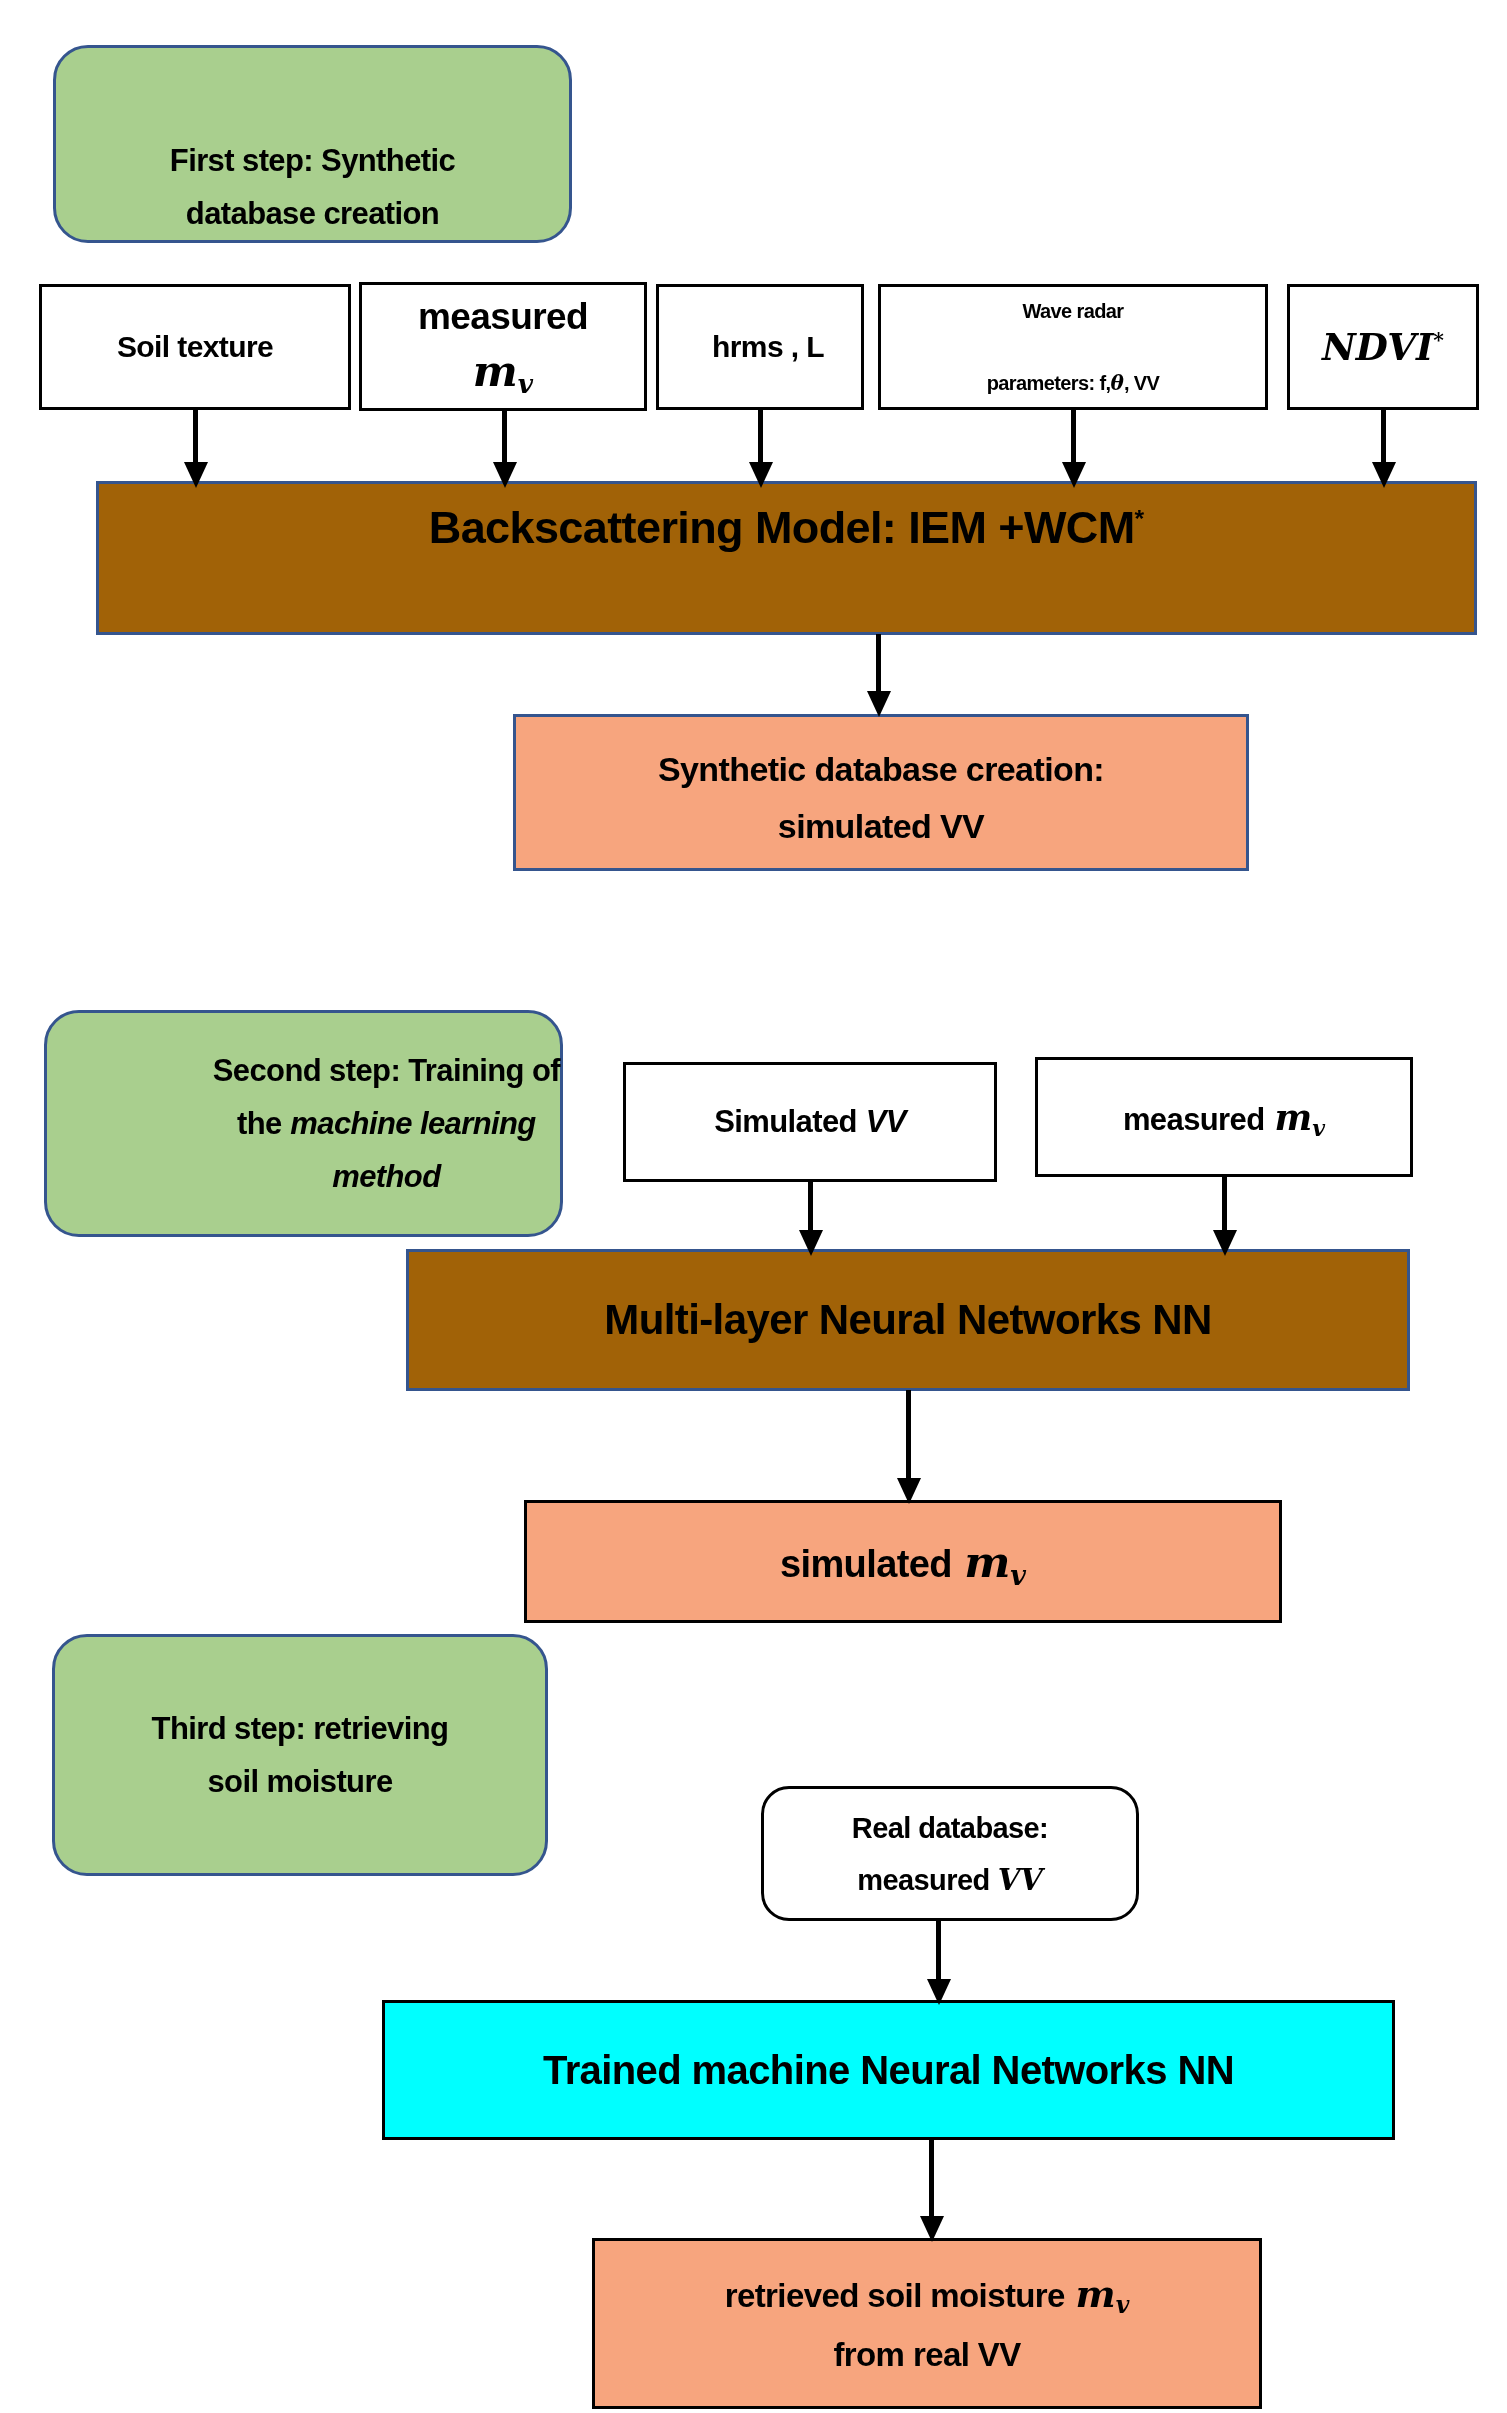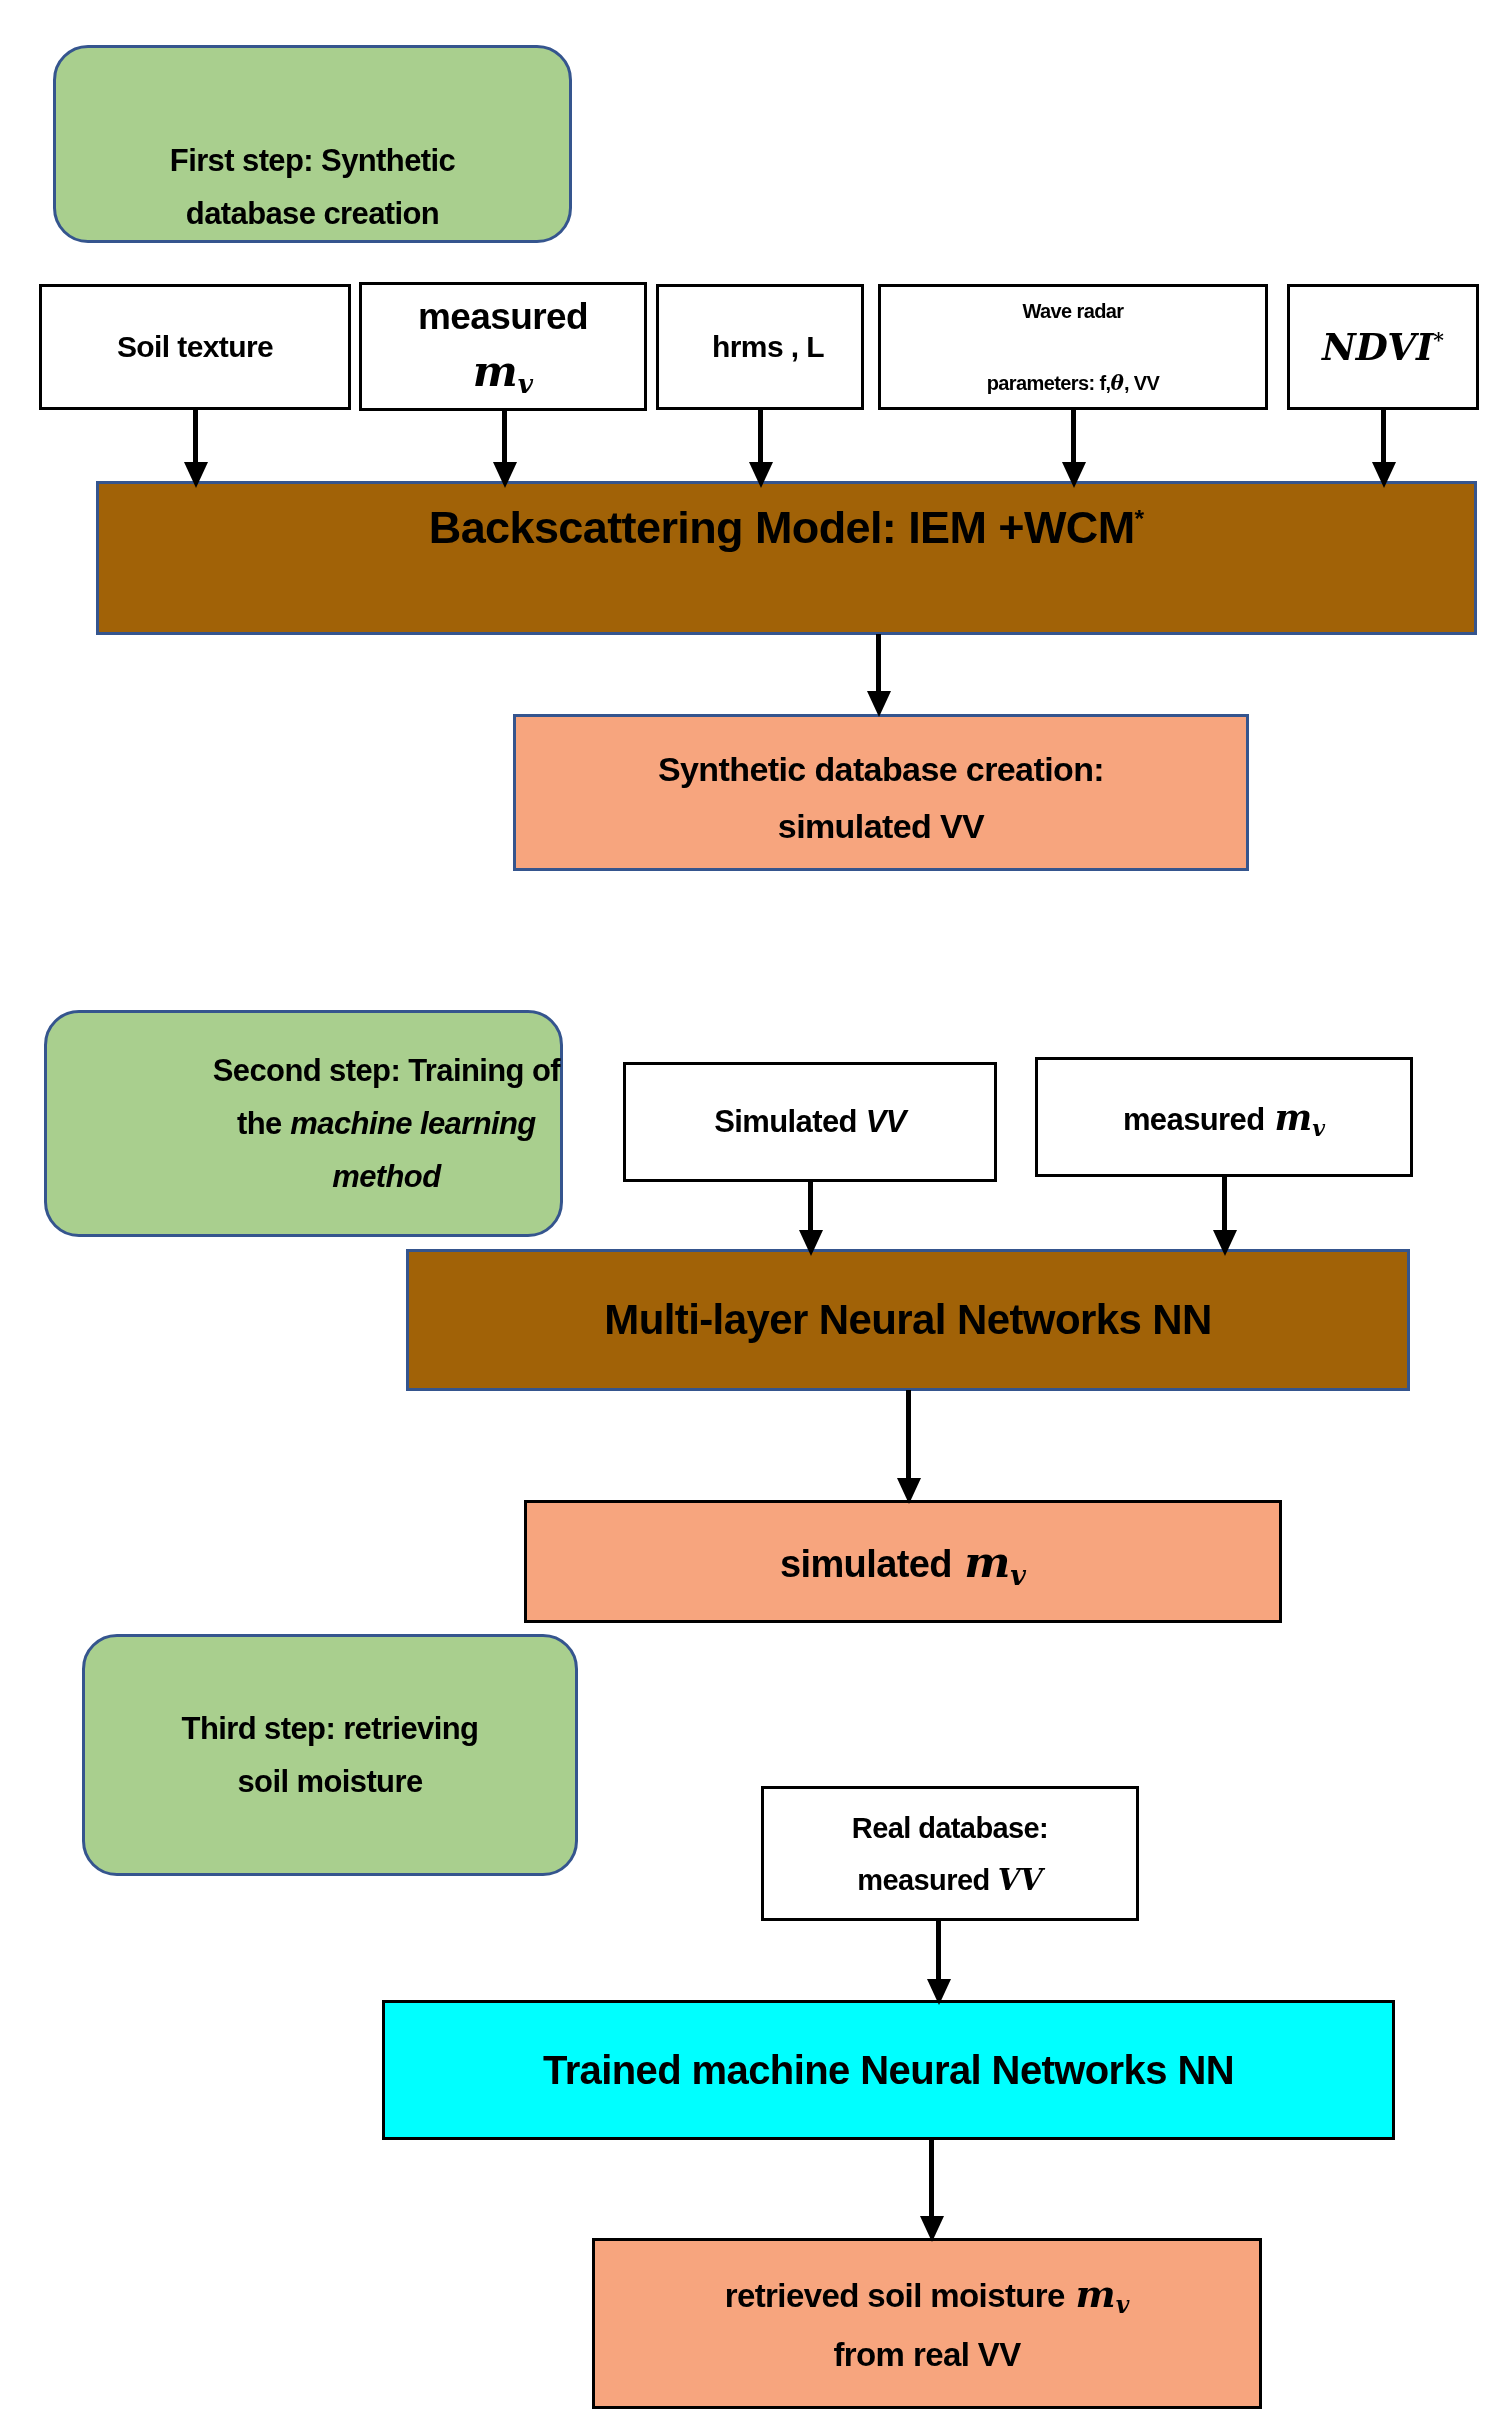--- a/index.html
+++ b/index.html
@@ -51,21 +51,21 @@
   .fs-soil{font-size:30px;}
   .fs-measured{font-size:37px;line-height:54px;}
   .fs-hrms{font-size:30px;padding-left:16px;}
   .fs-wave{font-size:20px;line-height:48px;justify-content:space-between;}
   .fs-ndvi{font-size:37px;}
   .fs-model1{font-size:45px;padding-top:17.6px;}
   .fs-orange1{font-size:34px;line-height:57px;padding-top:24px;}
   .fs-input2{font-size:31px;}
   .fs-model2{font-size:42px;}
   .fs-orange2{font-size:38px;}
-  .fs-realdb{font-size:29px;line-height:52px;}
+  .fs-realdb{font-size:29px;line-height:52px;border-radius:28px;}
   .fs-cyan{font-size:40px;}
   .fs-orange3{font-size:33px;line-height:55px;}
 
   .math{
     font-family:"DejaVu Serif", serif;
     font-style:italic;
     font-weight:bold;
     letter-spacing:0;
   }
   .math sub, sub.math{
@@ -158,21 +158,21 @@
   </div>
 
   <div class="box yellow flex-center fs-model2" style="left:406px;top:1249px;width:1004px;height:142px;">
     <div>Multi-layer Neural Networks NN</div>
   </div>
 
   <div class="box salmon-black flex-center fs-orange2" style="left:524px;top:1500px;width:758px;height:123px;">
     <div><span>simulated</span><span class="math gap mv-big"><span>m</span><sub class="math">v</sub></span></div>
   </div>
 
-  <div class="box green flex-center" style="left:52px;top:1634px;width:496px;height:242px;margin-left:30px;">
+  <div class="box green flex-center" style="left:52px;top:1634px;width:496px;height:242px;">
     <div class="green-label">
       <div>Third step: retrieving</div>
       <div>soil moisture</div>
     </div>
   </div>
 
   <div class="box whitebox flex-center fs-realdb" style="left:761px;top:1786px;width:378px;height:135px;">
     <div>Real database:</div>
     <div><span>measured</span><span class="math gap">VV</span></div>
   </div>

